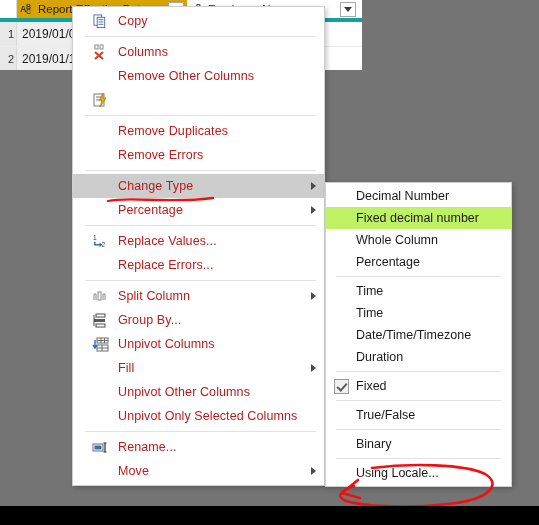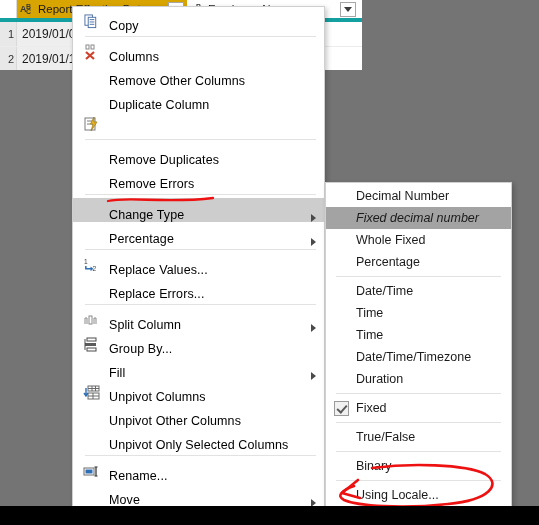--- a/index.html
+++ b/index.html
@@ -181,27 +181,27 @@
     width: 187px;
     background: #ffffff;
     border: 1px solid #cfcfcf;
     box-shadow: 2px 2px 5px rgba(0,0,0,0.22);
     padding: 2px 0 2px 0;
     box-sizing: border-box;
     z-index: 25;
   }
   .menu-item {
     display: flex;
-    align-items: flex-end;
+    align-items: center;
     height: 24px;
     font-size: 12.5px;
-    color: #000000;
+    color: #b91c1c;
     position: relative;
     cursor: default;
-    padding-left: 0;
+    padding-left: 9px;
   }
   .menu-item.hl { background: #cdcdcd; }
   .mi-icon {
     width: 36px;
     min-width: 36px;
     height: 24px;
     display: flex;
     align-items: center;
     justify-content: center;
   }
@@ -235,21 +235,21 @@
 
   
   .sub-item {
     display: flex;
     align-items: center;
     height: 22px;
     font-size: 12.5px;
     color: #1b1b1b;
     position: relative;
   }
-  .sub-item.hl { background: #a3a3a3; font-style: italic; }
+  .sub-item.hl { background: #bef264; }
   .sub-check {
     width: 30px;
     min-width: 30px;
     display: flex;
     align-items: center;
     justify-content: center;
   }
   .checkbox {
     width: 15px;
     height: 15px;
@@ -373,24 +373,20 @@
         </svg>
       </span>
       <span class="mi-label">Columns</span>
     </div>
 
     <div class="menu-item">
       <span class="mi-icon"></span>
       <span class="mi-label">Remove Other Columns</span>
     </div>
 
-    <div class="menu-item">
-      <span class="mi-icon"></span>
-      <span class="mi-label">Duplicate Column</span>
-    </div>
 
     <div class="menu-item">
       <span class="mi-icon">
         <svg class="ic" width="16" height="16" viewBox="0 0 16 16">
           <rect x="2" y="2" width="10" height="12" fill="none" stroke="#7a7a7a" stroke-width="1"></rect>
           <line x1="4" y1="5" x2="10" y2="5" stroke="#7a7a7a" stroke-width="1"></line>
           <line x1="4" y1="8" x2="10" y2="8" stroke="#7a7a7a" stroke-width="1"></line>
           <path d="M11 1 L7.5 8 L10 8 L8 15 L14 6 L11 6 Z" fill="#e8b21e" stroke="#9a7512" stroke-width="0.7"></path>
         </svg>
       </span>
@@ -460,48 +456,48 @@
     <div class="menu-item">
       <span class="mi-icon">
         <svg class="ic" width="16" height="15" viewBox="0 0 16 15">
           <rect x="4" y="1" width="9" height="3" fill="none" stroke="#4a4a4a" stroke-width="1"></rect>
           <rect x="2" y="6" width="11" height="3" fill="#5a5a5a"></rect>
           <rect x="4" y="11" width="9" height="3" fill="none" stroke="#4a4a4a" stroke-width="1"></rect>
           <path d="M2 2 L2 13" stroke="#4a4a4a" stroke-width="1" fill="none"></path>
         </svg>
       </span>
       <span class="mi-label">Group By...</span>
-    </div>
-
-    <div class="menu-item">
-      <span class="mi-icon"></span>
-      <span class="mi-label">Fill</span>
-      <span class="mi-arrow">
-          <span></span>
-        </span>
     </div>
 
     <div class="menu-item">
       <span class="mi-icon">
         <svg class="ic" width="17" height="15" viewBox="0 0 17 15">
           <rect x="5" y="1" width="11" height="5" fill="none" stroke="#6a6a6a" stroke-width="1"></rect>
           <line x1="5" y1="3.5" x2="16" y2="3.5" stroke="#6a6a6a" stroke-width="1"></line>
           <line x1="9" y1="1" x2="9" y2="6" stroke="#6a6a6a" stroke-width="1"></line>
           <line x1="12.5" y1="1" x2="12.5" y2="6" stroke="#6a6a6a" stroke-width="1"></line>
           <rect x="5" y="8" width="11" height="6" fill="none" stroke="#6a6a6a" stroke-width="1"></rect>
           <line x1="5" y1="11" x2="16" y2="11" stroke="#6a6a6a" stroke-width="1"></line>
           <line x1="10" y1="8" x2="10" y2="14" stroke="#6a6a6a" stroke-width="1"></line>
           <path d="M3 3 L3 10 M1 8 L3 11 L5 8" stroke="#2e6fb5" stroke-width="1.4" fill="none"></path>
         </svg>
       </span>
       <span class="mi-label">Unpivot Columns</span>
     </div>
 
     <div class="menu-item">
       <span class="mi-icon"></span>
+      <span class="mi-label">Fill</span>
+      <span class="mi-arrow">
+          <span></span>
+        </span>
+    </div>
+
+    <div class="menu-item">
+      <span class="mi-icon"></span>
       <span class="mi-label">Unpivot Other Columns</span>
     </div>
 
     <div class="menu-item">
       <span class="mi-icon"></span>
       <span class="mi-label">Unpivot Only Selected Columns</span>
     </div>
     <div class="menu-sep"></div>
 
     <div class="menu-item">
@@ -534,33 +530,29 @@
       <span class="sub-label">Decimal Number</span>
     </div>
 
     <div class="sub-item hl">
       <span class="sub-check"></span>
       <span class="sub-label">Fixed decimal number</span>
     </div>
 
     <div class="sub-item">
       <span class="sub-check"></span>
-      <span class="sub-label">Whole Fixed</span>
+      <span class="sub-label">Whole Column</span>
     </div>
 
     <div class="sub-item">
       <span class="sub-check"></span>
       <span class="sub-label">Percentage</span>
     </div>
     <div class="sub-sep"></div>
 
-    <div class="sub-item">
-      <span class="sub-check"></span>
-      <span class="sub-label">Date/Time</span>
-    </div>
 
     <div class="sub-item">
       <span class="sub-check"></span>
       <span class="sub-label">Time</span>
     </div>
 
     <div class="sub-item">
       <span class="sub-check"></span>
       <span class="sub-label">Time</span>
     </div>

